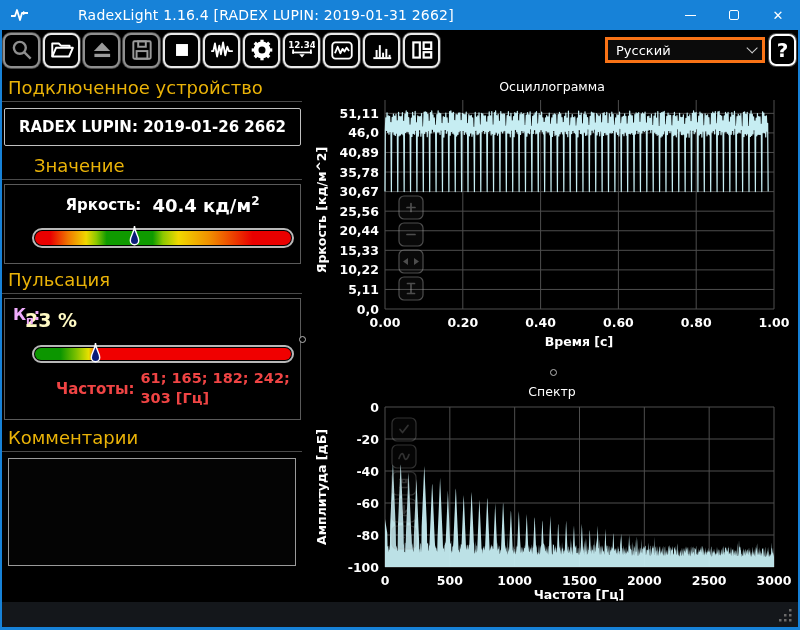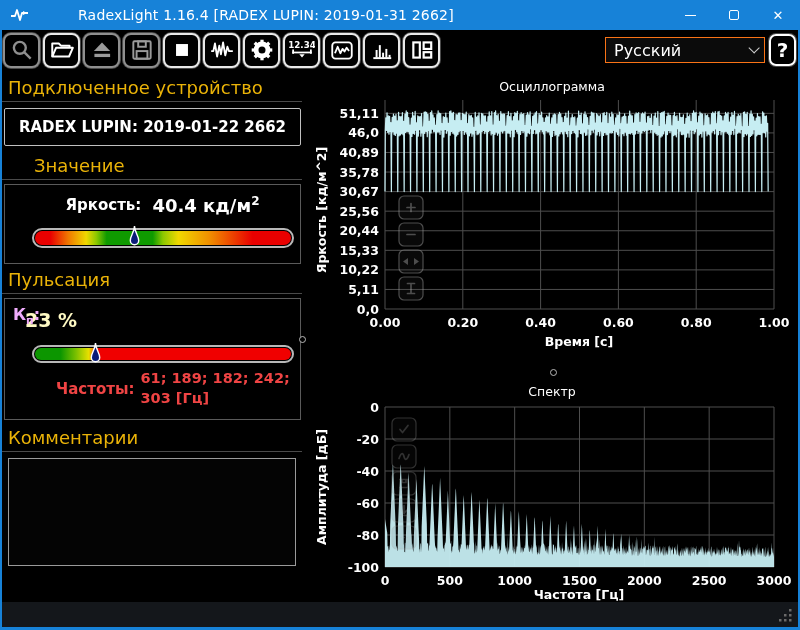--- a/index.html
+++ b/index.html
@@ -22,22 +22,22 @@
 
   
   .toolbar { position:absolute; left:0; top:30px; width:796px; height:40px; background:#000;
              display:flex; align-items:center; padding-left:1px; }
   .tbtn { width:37px; height:35px; border:2px solid #e8e8e8; border-radius:8px;
           box-shadow:0 0 0 1px #4a4a4a; margin-right:3px; display:flex;
           align-items:center; justify-content:center; background:#000; }
   .tbtn svg { width:26px; height:26px; }
   .tbtn.disabled { border-color:#8f8f8f; }
   .lang-select { position:absolute; right:33px; top:7px; width:160px; height:26px;
-                 background:#0b0b0b; border:1px solid #f97316; color:#fff;
-                 font-size:16px; display:flex; align-items:center; padding:0 8px; }
+                 background:#0b0b0b; border:3px solid #f97316; color:#fff;
+                 font-size:13px; display:flex; align-items:center; padding:0 8px; }
   .lang-select .chev { margin-left:auto; width:8px; height:8px; border-right:1.6px solid #cfcfcf;
                        border-bottom:1.6px solid #cfcfcf; transform:rotate(45deg) translateY(-3px); }
   .help-btn { position:absolute; right:2px; top:4px; width:27px; height:32px;
               border:2px solid #fff; border-radius:7px; box-shadow:0 0 0 1px #4a4a4a;
               color:#fff; font-size:20px; font-weight:700; display:flex;
               align-items:center; justify-content:center; }
 
   
   .left-col { position:absolute; left:0; top:74px; width:300px; }
   .sec-header { font-size:18px; color:#eab308; padding:3px 6px 3px 6px;
@@ -219,21 +219,21 @@
     </div>
     <div class="help-btn">
       <span>?</span>
     </div>
   </div>
 
   <div class="left-col">
 
     <div class="sec-header">Подключенное устройство</div>
     <div class="device-box">
-      <span>RADEX LUPIN: 2019-01-22 2662</span>
+      <span>RADEX LUPIN: 2019-01-26 2662</span>
     </div>
 
     <div class="sec-header" style="margin-top:6px;padding-left:32px;">Значение</div>
     <div class="panel-box value-box">
       <div class="val-row">
         <span class="val-label">Яркость:</span>
         <span class="val-number"><span>40.4</span>&nbsp;<span>кд/м</span><sup>2</sup></span>
       </div>
       <div class="grad-bar">
         <div class="grad-fill grad-brightness"></div>
@@ -248,21 +248,21 @@
       <div class="kp-label"><span>К</span><sub>п</sub><span>:</span></div>
       <div class="kp-value">23 %</div>
       <div class="grad-bar">
         <div class="grad-fill grad-kp"></div>
         <svg class="drop-marker" id="marker2" viewBox="0 0 11 24" style="left: calc(24% - 5px);">
           <path d="M5.5 1 C5.5 7 1.3 10.5 1.3 15.5 a4.2 4.2 0 0 0 8.4 0 C9.7 10.5 5.5 7 5.5 1 Z" fill="#0a1c78" stroke="#fff" stroke-width="1.4"></path>
         </svg>
       </div>
       <div class="freq-row">
         <div class="freq-label">Частоты:</div>
-        <div class="freq-value">61; 189; 182; 242; 303 [Гц]</div>
+        <div class="freq-value">61; 165; 182; 242; 303 [Гц]</div>
       </div>
     </div>
 
     <div class="sec-header" style="margin-top:4px;">Комментарии</div>
     <textarea class="comments-area" value="" style=""></textarea>
   </div>
 
   <div class="mini-circle" style="left:297px; top:336px;"></div>
   <div class="mini-circle" style="left:548px; top:369px;"></div>
 

